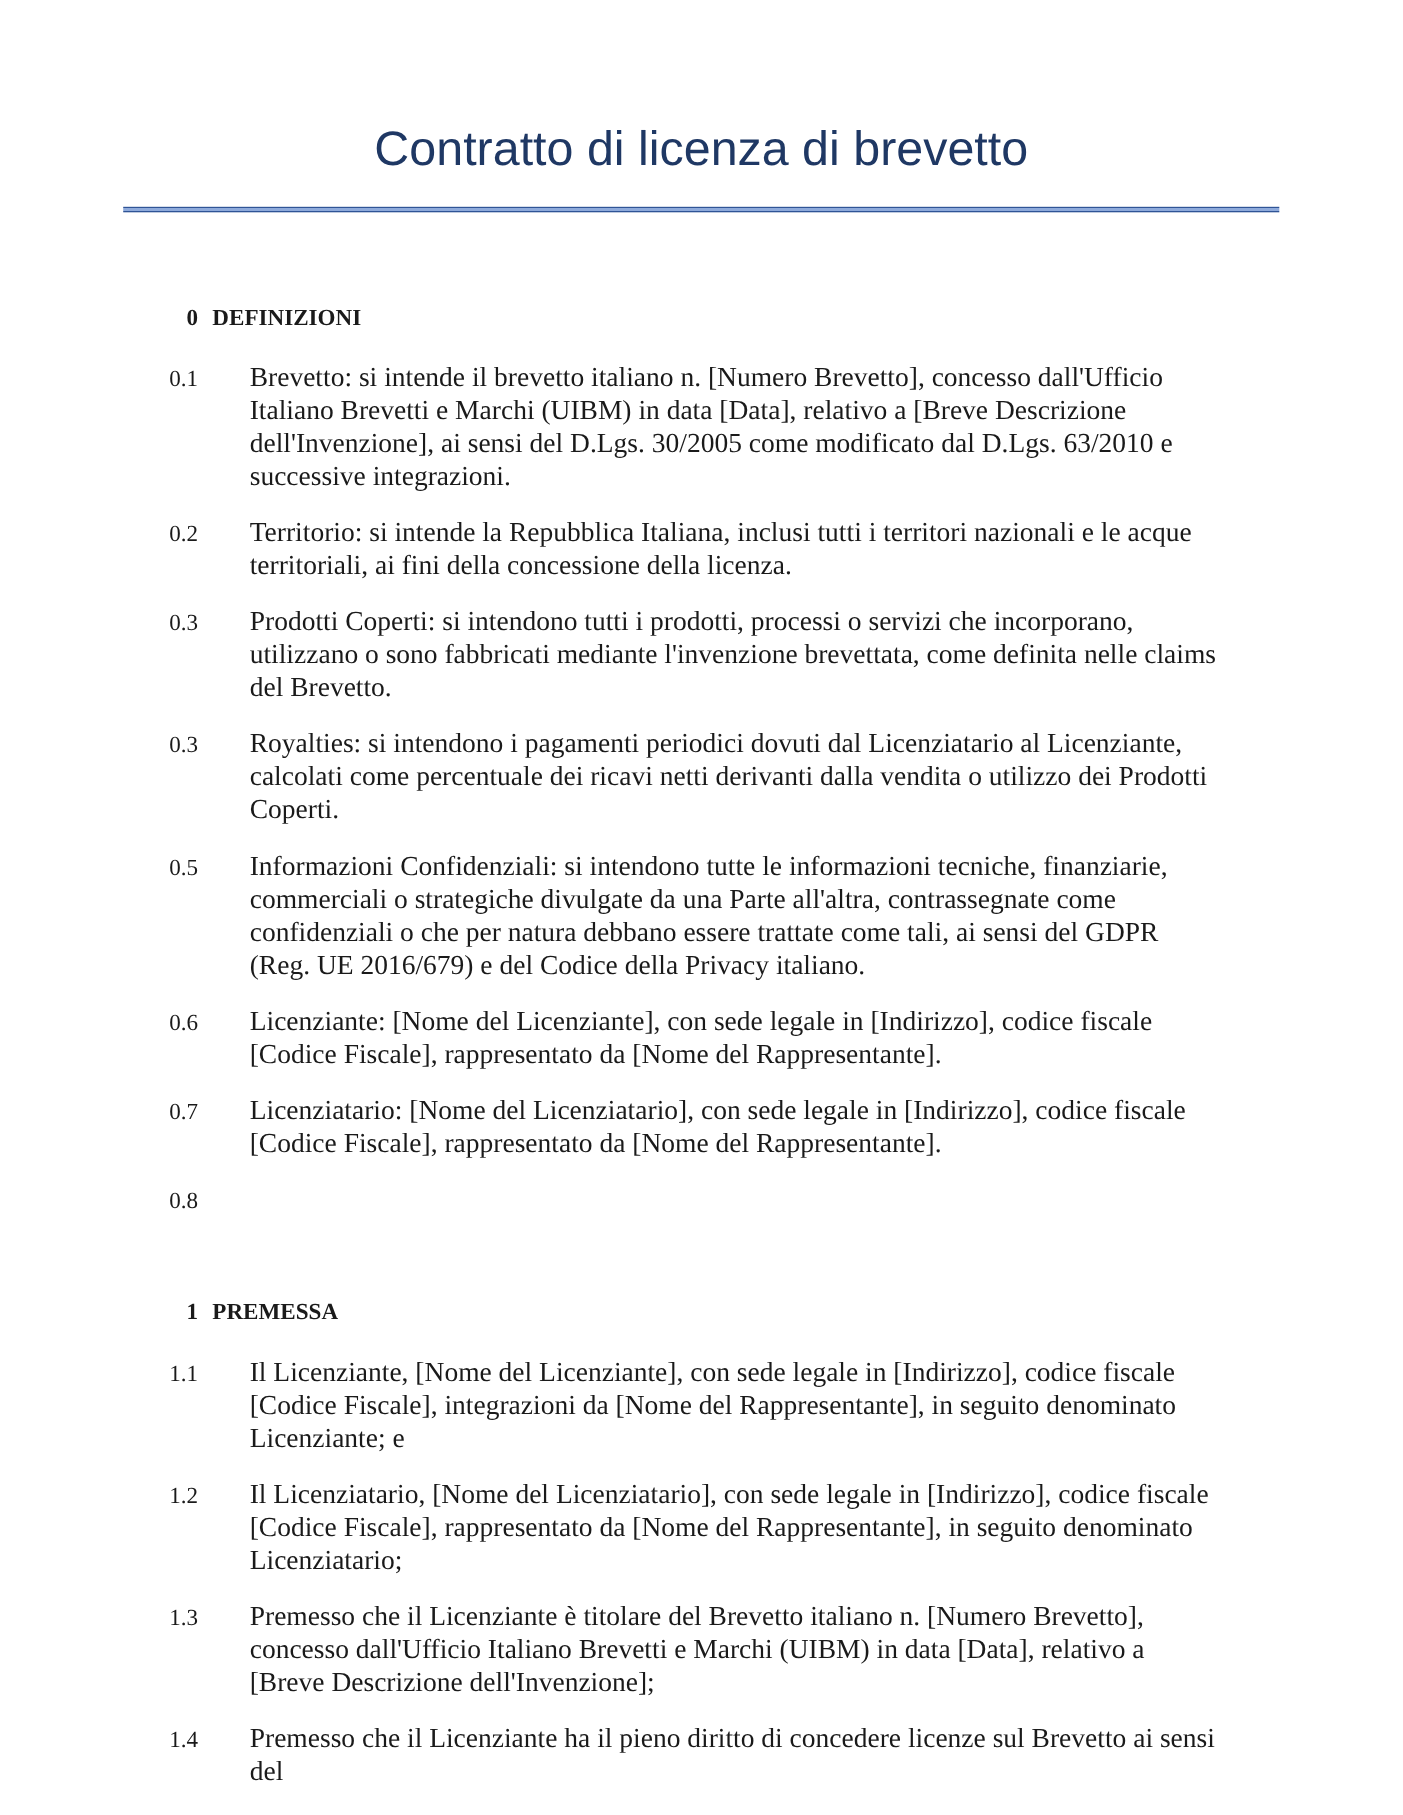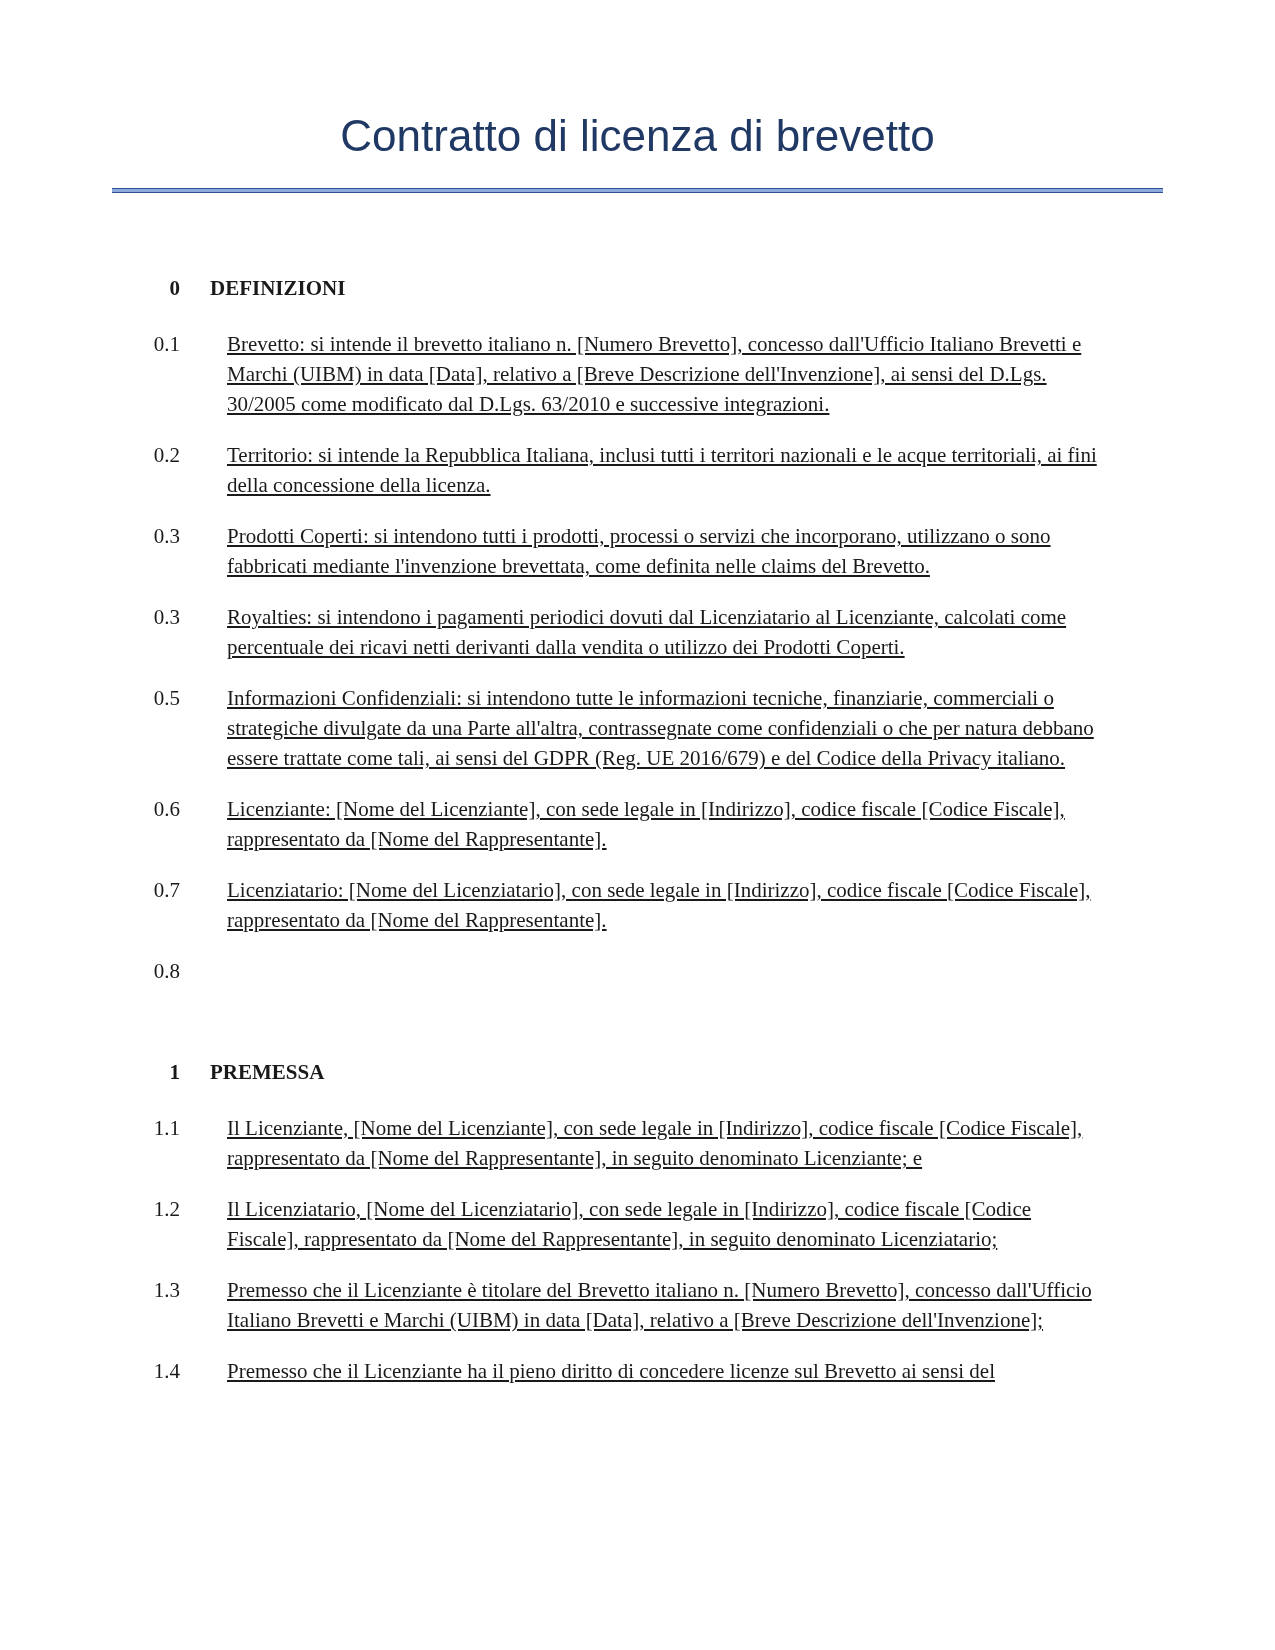--- a/index.html
+++ b/index.html
@@ -52,34 +52,33 @@
   }
   .sec-heading .num,
   .item .num {
     flex: none;
     width: 68px;
     text-align: right;
     font-size: 21px;
     line-height: 30px;
   }
   .sec-heading .label {
-    margin-left: 30px;
+    margin-left: 13px;
   }
   .item {
     display: flex;
     margin-bottom: 21px;
     gap: 25px;
   }
   .item .body-text {
     margin: 0 0 0 22px;
     max-width: 880px;
-    font-size: 21px;
+    font-size: 25px;
     line-height: 30px;
     text-align: left;
-    text-decoration: underline;
   }
 </style>
 </head>
 <body>
 
 <div class="page">
 
   <h1 class="doc-title">Contratto di licenza di brevetto</h1>
   <div class="title-rule"></div>
 
@@ -125,21 +124,21 @@
     </section>
 
     <section class="section-next">
       <div class="sec-heading">
         <span class="num">1</span>
         <span class="label">PREMESSA</span>
       </div>
 
       <div class="item">
         <span class="num">1.1</span>
-        <p class="body-text">Il Licenziante, [Nome del Licenziante], con sede legale in [Indirizzo], codice fiscale [Codice Fiscale], rappresentato da [Nome del Rappresentante], in seguito denominato Licenziante; e</p>
+        <p class="body-text">Il Licenziante, [Nome del Licenziante], con sede legale in [Indirizzo], codice fiscale [Codice Fiscale], integrazioni da [Nome del Rappresentante], in seguito denominato Licenziante; e</p>
       </div>
       <div class="item">
         <span class="num">1.2</span>
         <p class="body-text">Il Licenziatario, [Nome del Licenziatario], con sede legale in [Indirizzo], codice fiscale [Codice Fiscale], rappresentato da [Nome del Rappresentante], in seguito denominato Licenziatario;</p>
       </div>
       <div class="item">
         <span class="num">1.3</span>
         <p class="body-text">Premesso che il Licenziante è titolare del Brevetto italiano n. [Numero Brevetto], concesso dall'Ufficio Italiano Brevetti e Marchi (UIBM) in data [Data], relativo a [Breve Descrizione dell'Invenzione];</p>
       </div>
       <div class="item">

